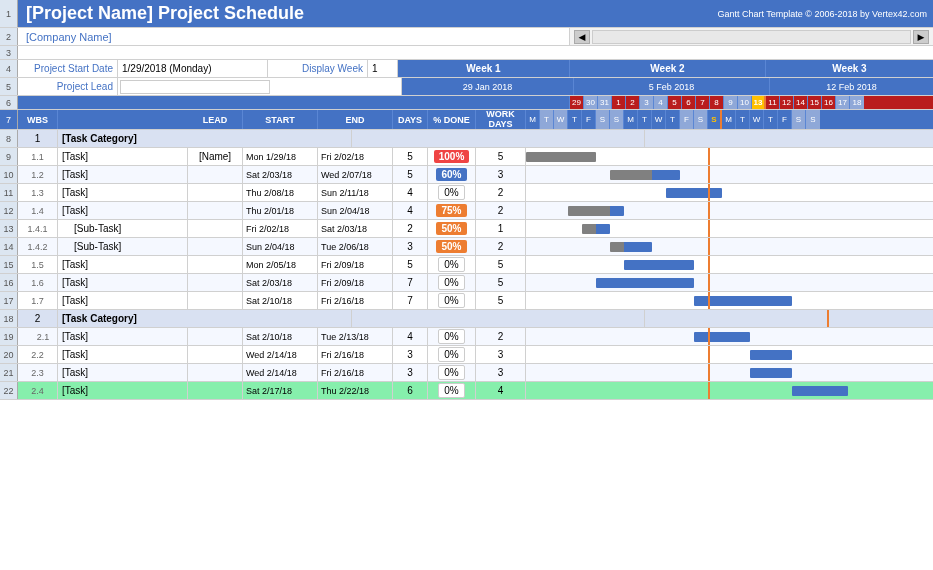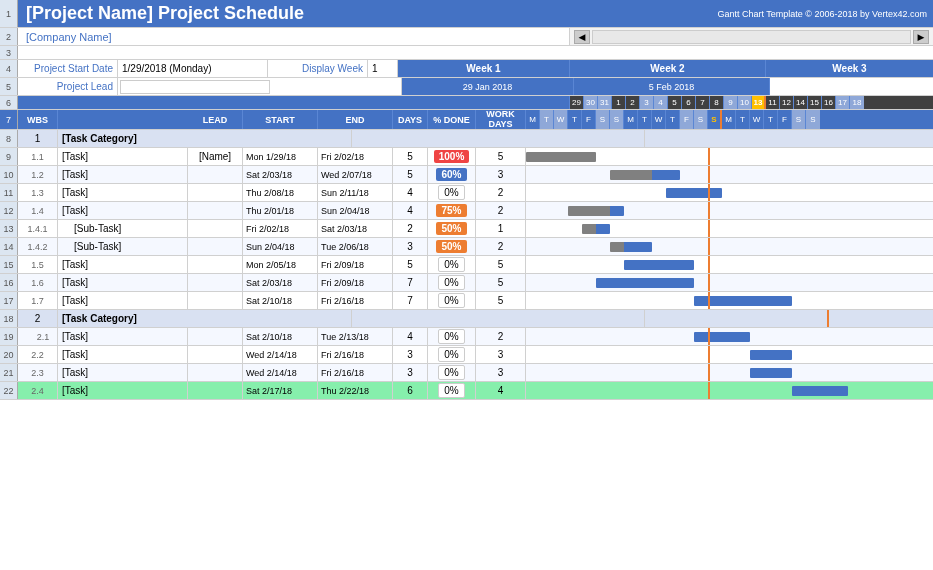--- a/index.html
+++ b/index.html
@@ -68,26 +68,27 @@
     <div style="flex:1;background:#4472c4;display:flex;align-items:center;justify-content:center;color:#fff;font-weight:bold;font-size:10px;">Week 3</div>
   </div>
 
   <div class="sheet-row row-h-18 full-row">
     <div class="row-num">5</div>
     <div style="width:100px;display:flex;align-items:center;justify-content:flex-end;padding-right:4px;color:#4472c4;font-size:10px;border-right:1px solid #d0d0d0;">Project Lead</div>
     <div style="width:150px;border:1px solid #ccc;background:#fff;height:14px;margin:2px;border-right:1px solid #d0d0d0;"></div>
     <div style="width:130px;border-right:1px solid #d0d0d0;"></div>
     <div style="width:172px;border-right:1px solid #5a86d4;background:#4472c4;display:flex;align-items:center;justify-content:center;color:#fff;font-size:9px;">29 Jan 2018</div>
     <div style="width:196px;border-right:1px solid #5a86d4;background:#4472c4;display:flex;align-items:center;justify-content:center;color:#fff;font-size:9px;">5 Feb 2018</div>
+    <div style="flex:1;background:#4472c4;display:flex;align-items:center;justify-content:center;color:#fff;font-size:9px;">12 Feb 2018</div>
   </div>
 
   <div class="sheet-row row-h-14 full-row">
     <div class="row-num">6</div>
     <div style="width:552px;background:#4472c4;border-right:1px solid #5a86d4;"></div>
-    <div style="display:flex;flex:1;background:#404040;">
+    <div style="display:flex;flex:1;background:#b91c1c;">
 
       <div style="width:14px;min-width:14px;display:flex;align-items:center;justify-content:center;color:#fff;font-size:8px;border-right:1px solid #5a86d4;">29</div>
       <div style="width:14px;min-width:14px;display:flex;align-items:center;justify-content:center;color:#fff;font-size:8px;border-right:1px solid #5a86d4;background:#8fa8d8;">30</div>
       <div style="width:14px;min-width:14px;display:flex;align-items:center;justify-content:center;color:#fff;font-size:8px;border-right:1px solid #5a86d4;background:#8fa8d8;">31</div>
       <div style="width:14px;min-width:14px;display:flex;align-items:center;justify-content:center;color:#fff;font-size:8px;border-right:1px solid #5a86d4;">1</div>
       <div style="width:14px;min-width:14px;display:flex;align-items:center;justify-content:center;color:#fff;font-size:8px;border-right:1px solid #5a86d4;">2</div>
       <div style="width:14px;min-width:14px;display:flex;align-items:center;justify-content:center;color:#fff;font-size:8px;border-right:1px solid #5a86d4;background:#8fa8d8;">3</div>
       <div style="width:14px;min-width:14px;display:flex;align-items:center;justify-content:center;color:#fff;font-size:8px;border-right:1px solid #5a86d4;background:#8fa8d8;">4</div>
       <div style="width:14px;min-width:14px;display:flex;align-items:center;justify-content:center;color:#fff;font-size:8px;border-right:1px solid #5a86d4;">5</div>
       <div style="width:14px;min-width:14px;display:flex;align-items:center;justify-content:center;color:#fff;font-size:8px;border-right:1px solid #5a86d4;">6</div>

